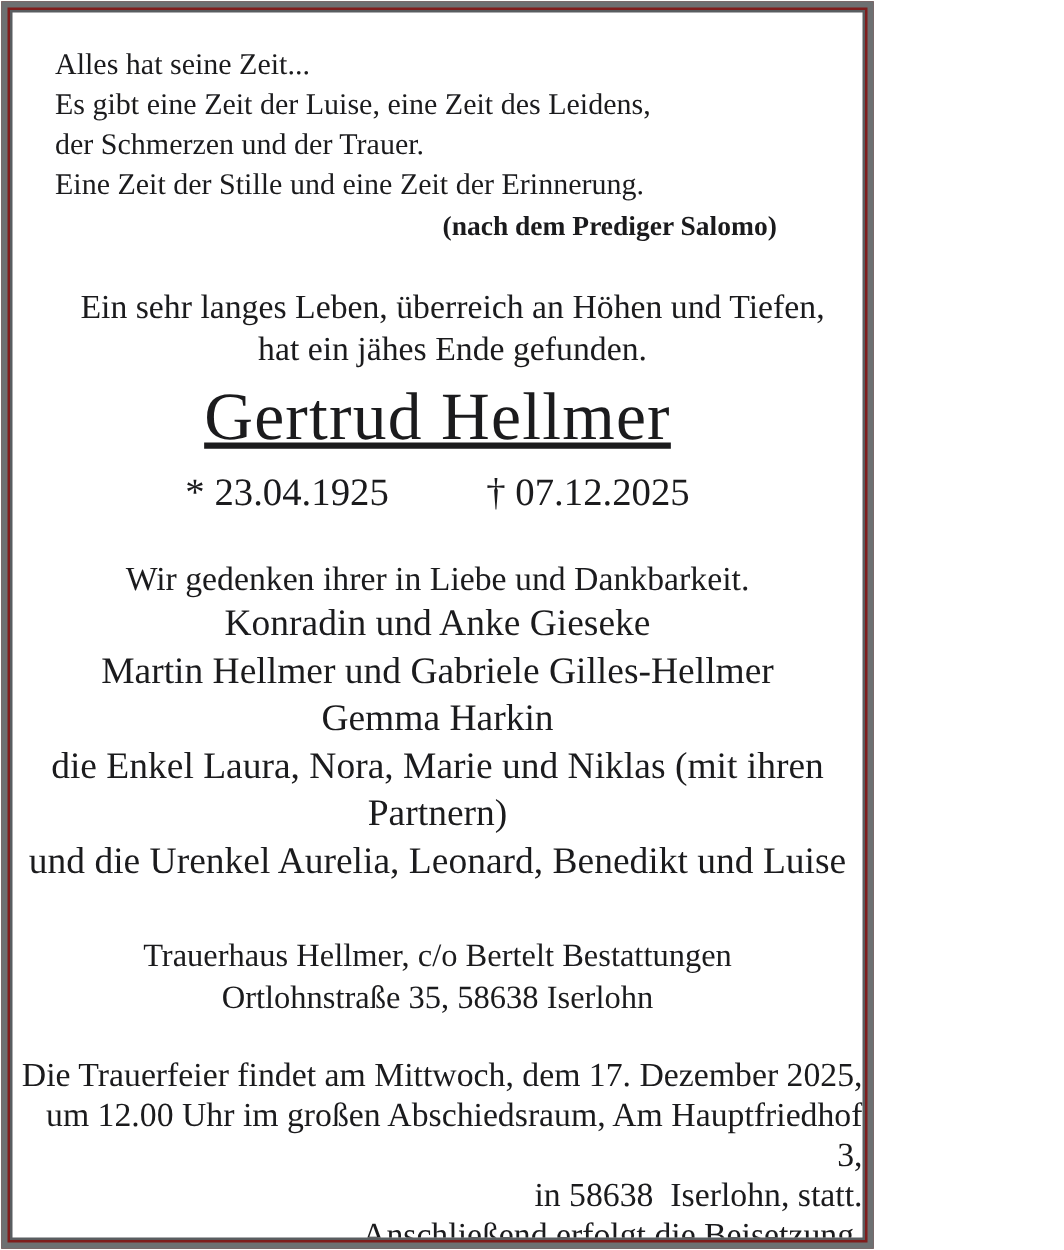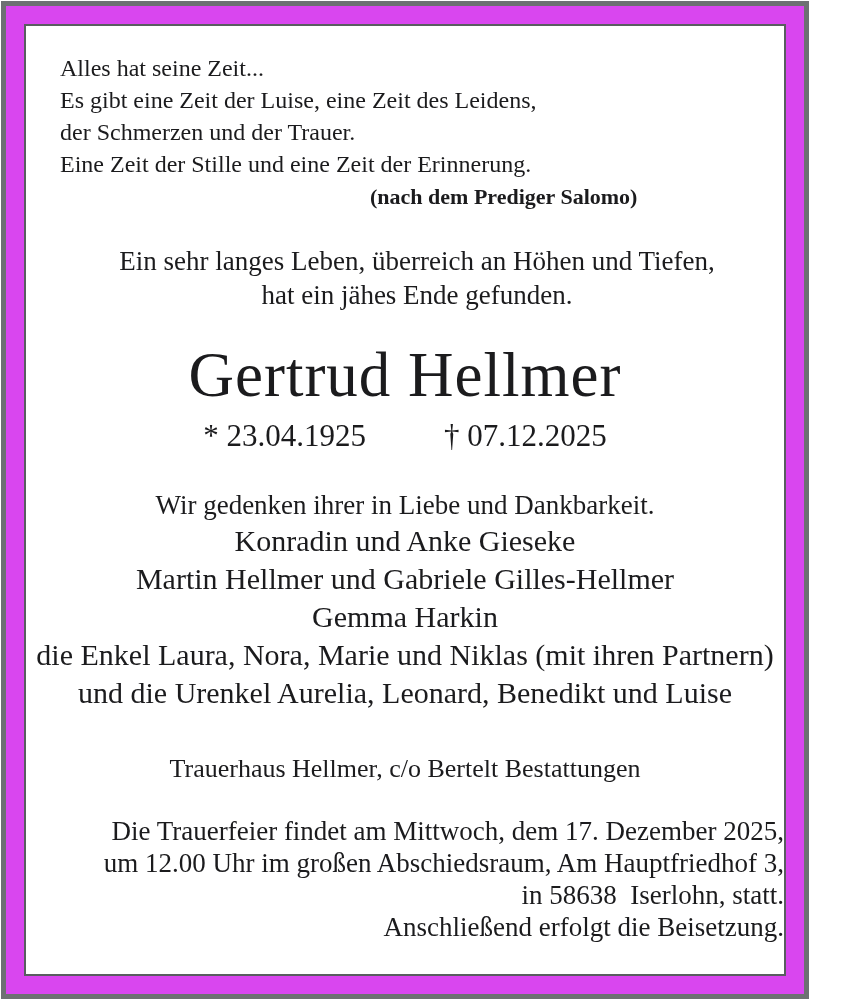--- a/index.html
+++ b/index.html
@@ -12,24 +12,24 @@
     height: 1000px;
     position: relative;
     font-family: "Liberation Serif", "DejaVu Serif", serif;
     color: #1b1b1d;
     overflow: hidden;
   }
   .frame-outer {
     box-sizing: border-box;
     position: absolute;
     left: 1px; top: 1px;
-    width: 808px; height: 998px;
+    width: 698px; height: 998px;
     border: 5px solid #6d7072;
-    padding: 18px;
-    background: #d946ef;
+    padding: 2px;
+    background: #7f1d1d;
   }
   .frame-inner {
     box-sizing: border-box;
     width: 100%; height: 100%;
     border: 2px solid #595d60;
     overflow: hidden;
     background: #ffffff;
   }
   .txt { white-space: pre-wrap; }
 
@@ -50,25 +50,25 @@
 
   
   .intro-block {
     margin-top: 32px;
     font-size: 27px;
     line-height: 34px;
     text-align: center;
     margin-left: 24px;
   }
   .name-line {
-    margin-top: 26px;
-    font-size: 63px;
+    font-size: 54px;
     line-height: 74px;
     text-align: center;
     letter-spacing: 1px;
+    text-decoration: underline;
   }
   .dates-line {
     margin-top: 4px;
     font-size: 31px;
     line-height: 40px;
     text-align: center;
   }
   .dates-line .death-group { margin-left: 78px; }
   .remembrance-line {
     margin-top: 32px;
@@ -124,20 +124,21 @@
     <div class="mourners-block">
       <div class="txt">Konradin und Anke Gieseke</div>
       <div class="txt">Martin Hellmer und Gabriele Gilles-Hellmer</div>
       <div class="txt">Gemma Harkin</div>
       <div class="txt">die Enkel Laura, Nora, Marie und Niklas (mit ihren Partnern)</div>
       <div class="txt">und die Urenkel Aurelia, Leonard, Benedikt und Luise</div>
     </div>
 
     <div class="address-block">
       <div class="txt">Trauerhaus Hellmer, c/o Bertelt Bestattungen</div>
+      <div class="txt">Ortlohnstraße 35, 58638 Iserlohn</div>
     </div>
 
     <div class="funeral-block">
       <div class="txt">Die Trauerfeier findet am Mittwoch, dem 17. Dezember 2025,</div>
       <div class="txt">um 12.00 Uhr im großen Abschiedsraum, Am Hauptfriedhof 3,</div>
       <div class="txt">in 58638  Iserlohn, statt.</div>
       <div class="txt">Anschließend erfolgt die Beisetzung.</div>
     </div>
 
   </div>

